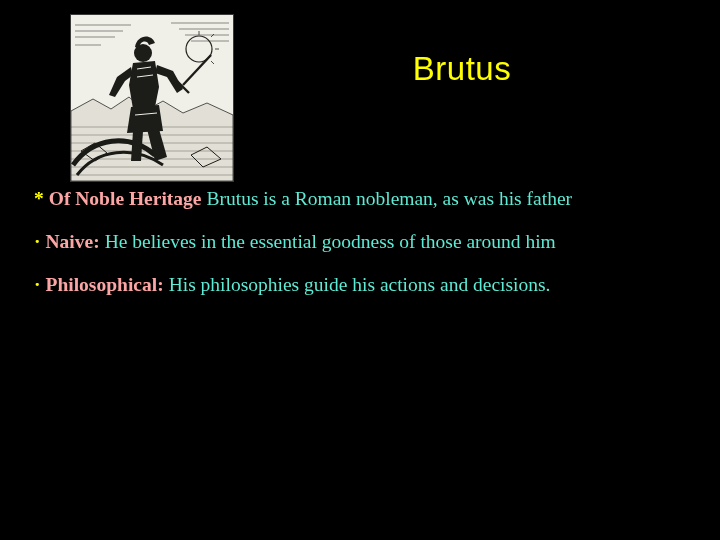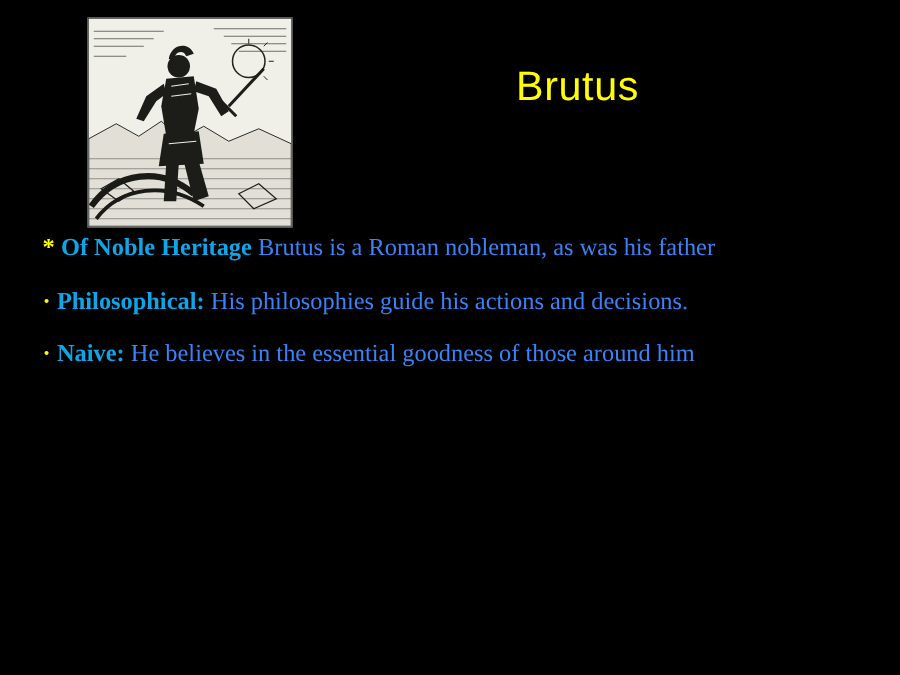--- a/index.html
+++ b/index.html
@@ -59,25 +59,25 @@
   }
   .bullet-row.tight {
     margin-bottom: 17px;
   }
   .bullet-mark {
     color: #ffff00;
     font-weight: bold;
     font-family: "Liberation Serif", serif;
   }
   .lead {
-    color: #0ea5e9;
+    color: #fca5a5;
     font-weight: bold;
   }
   .rest {
-    color: #3b82f6;
+    color: #5eead4;
   }
   .sp {
     display: inline-block;
     width: 5px;
   }
 </style>
 </head>
 <body>
 
 <div class="slide">
@@ -159,22 +159,22 @@
   <div class="slide-title">Brutus</div>
 
   <div class="body-block">
 
     <div class="bullet-row">
       <span class="bullet-mark">*</span><span class="sp"></span><span class="lead">Of Noble Heritage</span><span class="sp"></span><span class="rest">Brutus is a Roman nobleman, as was his father</span>
     </div>
 
 
 
+    <div class="bullet-row">
+      <span class="bullet-mark">·</span><span class="sp"></span><span class="lead">Naive:</span><span class="sp"></span><span class="rest">He believes in the essential goodness of those around him</span>
+    </div>
+
     <div class="bullet-row tight">
       <span class="bullet-mark">·</span><span class="sp"></span><span class="lead">Philosophical:</span><span class="sp"></span><span class="rest">His philosophies guide his actions and decisions.</span>
-    </div>
-
-    <div class="bullet-row">
-      <span class="bullet-mark">·</span><span class="sp"></span><span class="lead">Naive:</span><span class="sp"></span><span class="rest">He believes in the essential goodness of those around him</span>
     </div>
 
   </div>
 </div>
 
 </body></html>

